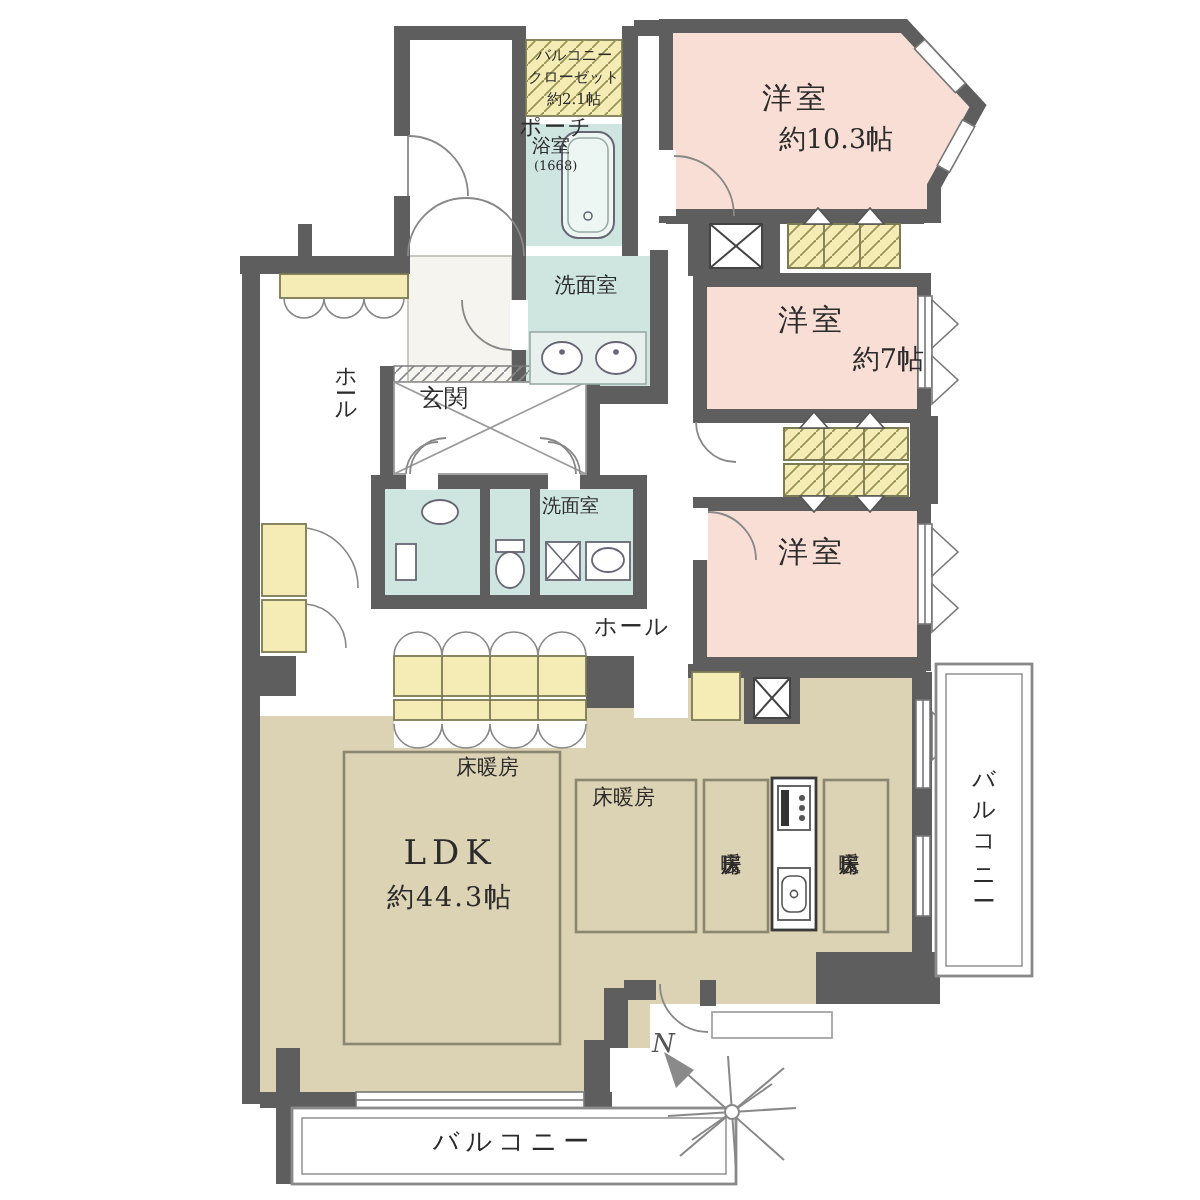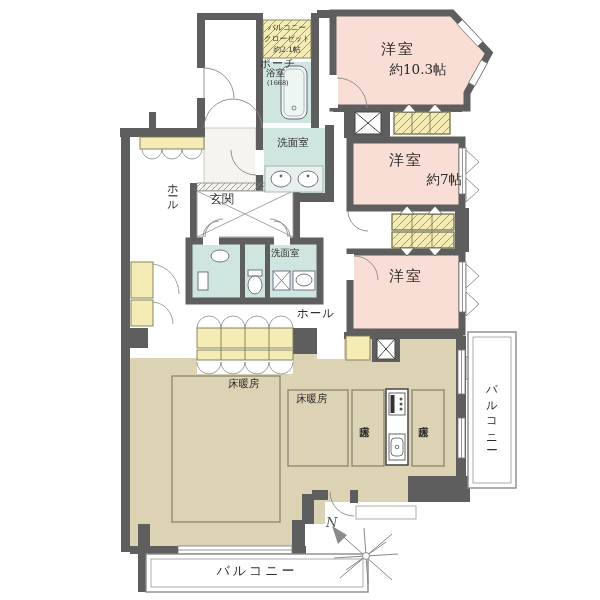--- a/index.html
+++ b/index.html
@@ -272,17 +272,19 @@
 <div class="lbl c" style="left:353px;top:61px;width:130px;font-size:13.5px;">約10.3帖</div>
 <div class="lbl c" style="left:350px;top:151px;width:112px;font-size:15px;letter-spacing:2px;">洋室</div>
 <div class="lbl c" style="left:350px;top:171px;width:112px;font-size:13.5px;text-align:right;">約7帖</div>
 <div class="lbl c" style="left:350px;top:267px;width:112px;font-size:15px;letter-spacing:2px;">洋室</div>
 <div class="lbl" style="left:271px;top:247px;font-size:9.5px;">洗面室</div>
 <div class="lbl" style="left:297px;top:306px;font-size:11.5px;letter-spacing:1px;">ホール</div>
 <div class="lbl" style="left:228px;top:377px;font-size:10.5px;">床暖房</div>
 <div class="lbl" style="left:296px;top:392px;font-size:10.5px;">床暖房</div>
 <div class="lbl v" style="left:358px;top:418px;font-size:10.5px;">床暖房</div>
 <div class="lbl v" style="left:417px;top:418px;font-size:10.5px;">床暖房</div>
+<div class="lbl c" style="left:150px;top:417px;width:150px;font-size:17px;letter-spacing:3px;">LDK</div>
+<div class="lbl c" style="left:150px;top:440px;width:150px;font-size:13.5px;letter-spacing:1px;">約44.3帖</div>
 <div class="lbl v" style="left:484px;top:376px;font-size:11.5px;letter-spacing:4px;">バルコニー</div>
 <div class="lbl c" style="left:146px;top:562px;width:222px;font-size:13px;letter-spacing:3px;">バルコニー</div>
 <div class="lbl" style="left:326px;top:515px;font-size:13px;font-style:italic;color:#555;">N</div>
 
 </div>
 
 </body></html>

